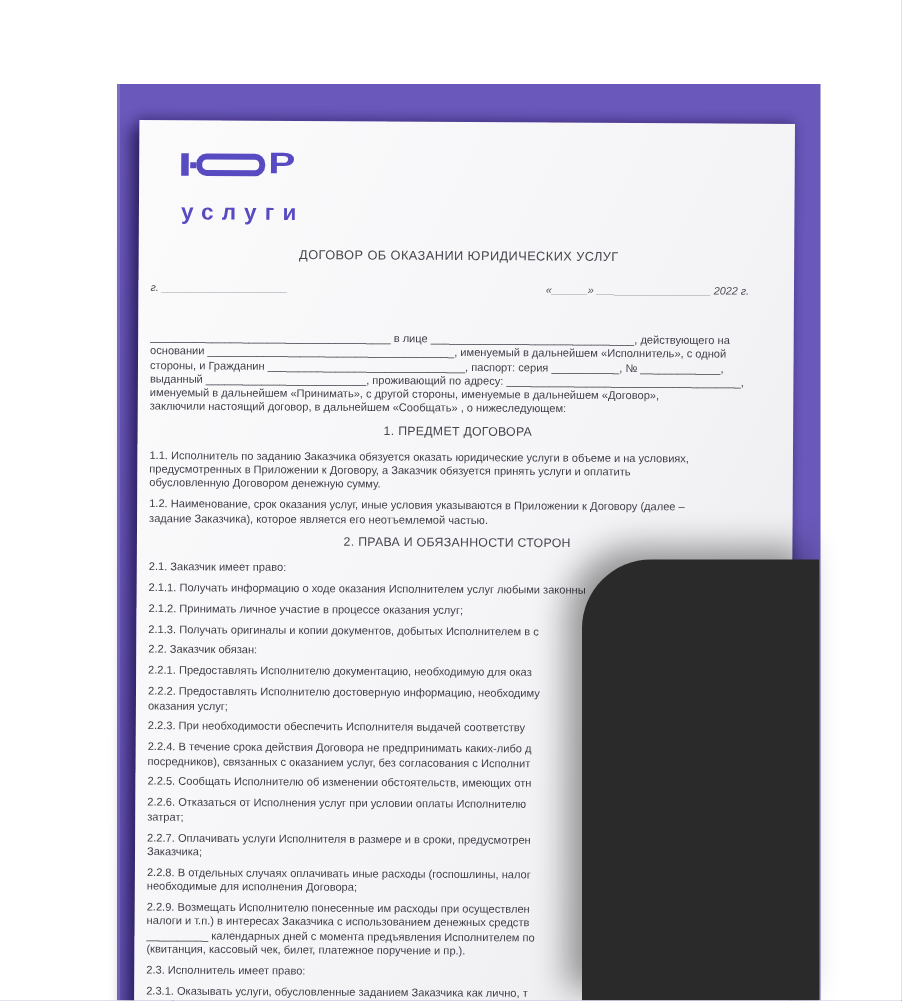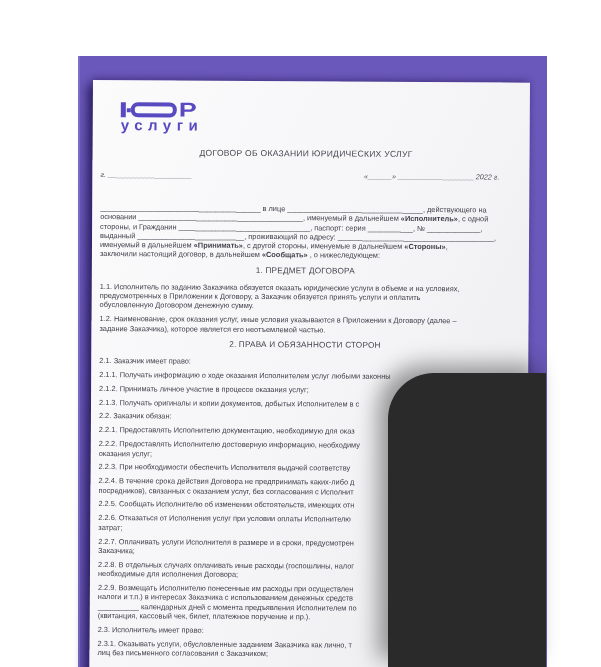--- a/index.html
+++ b/index.html
@@ -25,29 +25,29 @@
     color:var(--ink,#3e3e48);
     z-index:2;
   }
   
   .logo{margin-left:20px;width:96px;color:var(--logo,#584bc1);}
   .logo-row1{display:flex;align-items:center;height:15px;}
   .yu-bar{width:5px;height:15px;background:var(--logo,#584bc1);}
   .yu-link{width:4px;height:4px;background:var(--logo,#584bc1);margin:0 0 0 1px;}
   .yu-oval{width:46px;height:15px;box-sizing:border-box;border:4px solid var(--logo,#584bc1);border-radius:7px;}
   .logo-r{font-size:20px;line-height:15px;font-weight:700;margin-left:2px;transform:scaleX(1.35);transform-origin:0 50%;letter-spacing:0;}
-  .logo-word{font-size:15px;line-height:16px;font-weight:700;letter-spacing:5.5px;margin-top:0px;white-space:nowrap;}
+  .logo-word{font-size:15px;line-height:16px;font-weight:700;letter-spacing:5.5px;margin-top:17px;white-space:nowrap;}
   
   .doc-title{margin-top:14px;text-align:center;font-size:8.5px;line-height:11px;letter-spacing:0.3px;color:#45454e;white-space:nowrap;}
   .date-row{display:flex;justify-content:space-between;margin-top:12px;font-size:7.2px;font-style:italic;color:#4a4a54;padding-right:12px;}
   .doc-body{margin-top:24px;font-size:7.4px;line-height:9.3px;}
   .blk{margin:0 0 4.6px 0;}
   .blk .ln{white-space:nowrap;}
   .blk.h{text-align:center;font-size:8.2px;line-height:10px;letter-spacing:0.2px;color:#45454e;margin:6px 0 7px 0;}
-  .blk b{font-weight:700;}
+  .blk b{font-weight:400;}
   
   .overlay-card{
     position:absolute;left:388px;top:373px;width:158px;height:294px;
     background:var(--overlay,#2a2a2a);
     border-top-left-radius:46px;
     box-shadow:-10px -8px 22px rgba(0,0,0,0.40);
     z-index:3;
   }
 </style>
 </head>
@@ -73,21 +73,21 @@
       <span>г. _____________________</span>
       <span>«______» ___________________ 2022 г.</span>
     </div>
 
     <div class="doc-body" id="doc-body">
         <div class="blk p">
           <div class="ln">_______________________________________ в лице _________________________________, действующего на</div>
           <div class="ln">основании ________________________________________, именуемый в дальнейшем <b>«Исполнитель»</b>, с одной</div>
           <div class="ln">стороны, и Гражданин ________________________________, паспорт: серия ___________, № _____________,</div>
           <div class="ln">выданный __________________________, проживающий по адресу: ______________________________________,</div>
-          <div class="ln">именуемый в дальнейшем <b>«Принимать»</b>, с другой стороны, именуемые в дальнейшем <b>«Стороны»</b>,</div>
+          <div class="ln">именуемый в дальнейшем <b>«Принимать»</b>, с другой стороны, именуемые в дальнейшем <b>«Договор»</b>,</div>
           <div class="ln">заключили настоящий договор, в дальнейшем <b>«Сообщать»</b> , о нижеследующем:</div>
         </div>
         <div class="blk h">
           <div class="ln">1. ПРЕДМЕТ ДОГОВОРА</div>
         </div>
         <div class="blk p">
           <div class="ln">1.1. Исполнитель по заданию Заказчика обязуется оказать юридические услуги в объеме и на условиях,</div>
           <div class="ln">предусмотренных в Приложении к Договору, а Заказчик обязуется принять услуги и оплатить</div>
           <div class="ln">обусловленную Договором денежную сумму.</div>
         </div>

